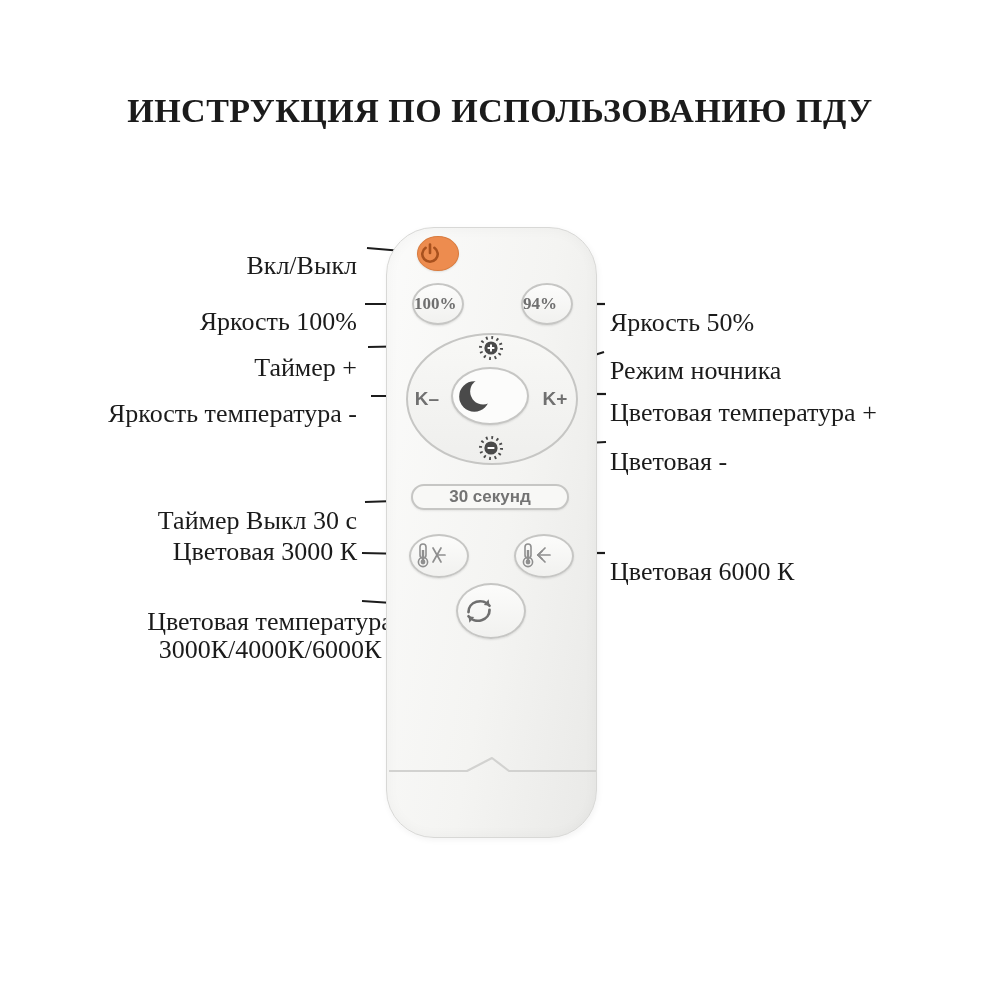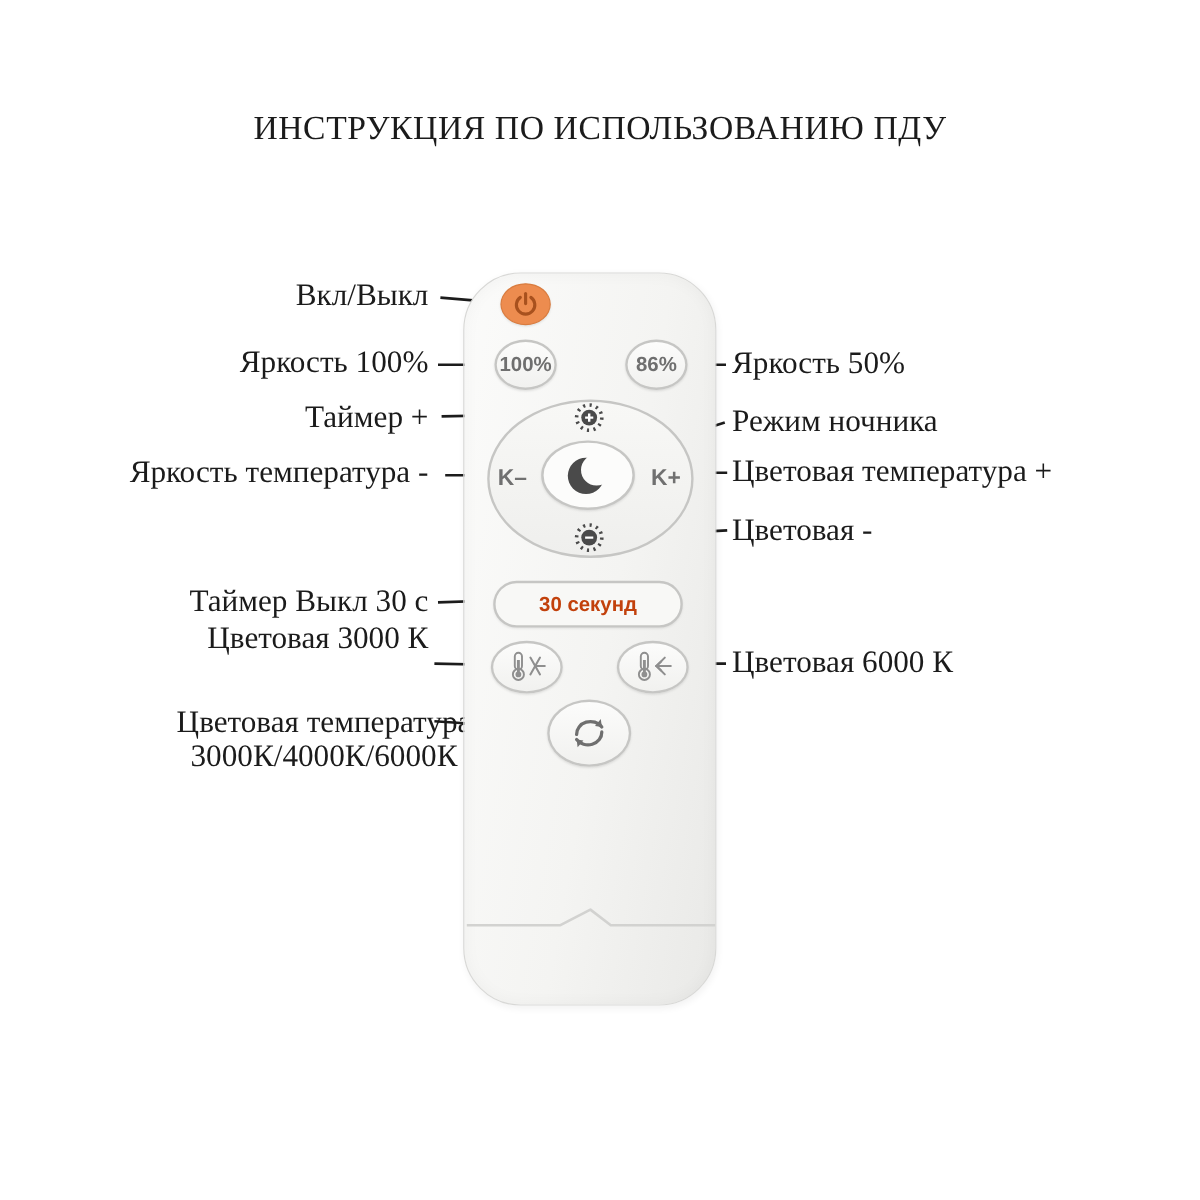--- a/index.html
+++ b/index.html
@@ -10,66 +10,66 @@
     --icon-gray:#8f8f8f;
     --btn-border:#c6c6c4;
     --btn-text:#6f6f6f;
   }
   *{margin:0;padding:0;box-sizing:border-box;}
   html,body{width:1000px;height:1000px;background:#ffffff;overflow:hidden;}
   body{font-family:"Liberation Serif", serif; color:var(--ink); position:relative;}
 
   .title{
     position:absolute; left:0; top:92px; width:1000px;
-    text-align:center; font-size:28px; font-weight:normal; letter-spacing:.5px;
+    text-align:center; font-size:34px; font-weight:bold; letter-spacing:.5px;
   }
 
   svg.lines{position:absolute; left:0; top:0; pointer-events:none;}
   svg.lines line{stroke:#1c1c1c; stroke-width:2.2;}
 
   .callout{
-    position:absolute; font-size:26px; line-height:28px; white-space:pre-line;
+    position:absolute; font-size:26px; line-height:28px; white-space:pre-line;margin-top:20px;
   }
   .callout.left{left:40px; width:317px; text-align:right;}
   .callout.block{left:110px; width:320px; text-align:center;}
   .callout.right{left:610px; width:360px; text-align:left;}
 
   .remote{
     position:absolute; left:386px; top:227px; width:211px; height:611px;
     background:linear-gradient(100deg,#fbfbfa 0%, #f4f4f2 55%, #e9e9e7 100%);
     border:1px solid #d8d8d6; border-radius:48px;
     box-shadow: inset 0 0 14px rgba(0,0,0,.04), 1px 2px 6px rgba(0,0,0,.05);
   }
   .btn{
-    position:absolute; display:flex; align-items:center; justify-content:center;
+    position:absolute; display:flex; align-items:center; justify-content:flex-start;
     background:linear-gradient(180deg,#fcfcfb,#f1f1ef);
     border:2px solid var(--btn-border); border-radius:50%;
     box-shadow:0 1px 2px rgba(0,0,0,.10);
-    font-family:Liberation Sans, sans-serif; color:var(--btn-text);
+    font-family:Liberation Serif, serif; color:var(--btn-text);
   }
   .btn-power{left:30px; top:8px; width:42px; height:35px;
     background:var(--power-orange); border:1px solid #d97c3f;}
   .btn-100{left:25px; top:55px; width:52px; height:42px; font-size:17px; font-weight:bold;}
   .btn-50{left:134px; top:55px; width:52px; height:42px; font-size:17px; font-weight:bold;}
   .dial{
     position:absolute; left:19px; top:105px; width:172px; height:132px;
     border:2px solid var(--btn-border); border-radius:50%;
     background:linear-gradient(180deg,#f8f8f6,#efefed);
   }
   .btn-moon{left:64px; top:139px; width:78px; height:58px; background:#fcfcfb;}
   .icon-abs{position:absolute; display:block;}
   .k-label{
     position:absolute; font-family:"Liberation Sans", sans-serif;
     font-size:19px; font-weight:600; color:#707070; width:40px; text-align:center;
   }
   .btn-pill{
-    position:absolute; left:24px; top:256px; width:158px; height:39px;
+    position:absolute; left:24px; top:256px; width:158px; height:26px;
     display:flex; align-items:center; justify-content:center;
     background:#f8f8f6; border:2px solid var(--btn-border); border-radius:20px;
-    font-family:"Liberation Sans", sans-serif; font-size:17px; font-weight:600; color:#c2410c;
+    font-family:"Liberation Sans", sans-serif; font-size:17px; font-weight:600; color:#737373;
     box-shadow:0 1px 2px rgba(0,0,0,.08);
   }
   .btn-thermo-l{left:22px; top:306px; width:60px; height:44px;}
   .btn-thermo-r{left:127px; top:306px; width:60px; height:44px;}
   .btn-cycle{left:69px; top:355px; width:70px; height:56px;}
   .seam{position:absolute; left:0; top:525px; pointer-events:none;}
 </style>
 </head>
 <body>
 
@@ -111,21 +111,21 @@
     <svg width="24" height="24" viewBox="0 0 24 24">
       <path d="M7.6,5.8 A7.7,7.7 0 1 0 16.4,5.8" fill="none" stroke="var(--power-glyph)" stroke-width="2.6" stroke-linecap="round"></path>
       <line x1="12" y1="2.6" x2="12" y2="11" stroke="var(--power-glyph)" stroke-width="2.6" stroke-linecap="round"></line>
     </svg>
   </div>
 
   <div class="btn btn-100">
     <span>100%</span>
   </div>
   <div class="btn btn-50">
-    <span>86%</span>
+    <span>94%</span>
   </div>
 
   <div class="dial"></div>
 
   <svg class="icon-abs" style="left:89px; top:105px;" width="30" height="30" viewBox="0 0 30 30">
     <circle cx="15" cy="15" r="10.5" fill="none" stroke="var(--icon-dark)" stroke-width="3" stroke-dasharray="1.8 3.7"></circle>
     <circle cx="15" cy="15" r="6.6" fill="var(--icon-dark)"></circle>
     <line x1="11.6" y1="15" x2="18.4" y2="15" stroke="#ffffff" stroke-width="2"></line>
     <line x1="15" y1="11.6" x2="15" y2="18.4" stroke="#ffffff" stroke-width="2"></line>
   </svg>

